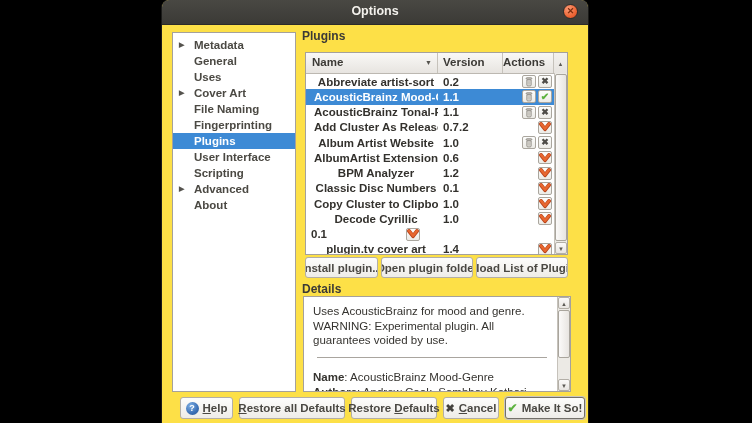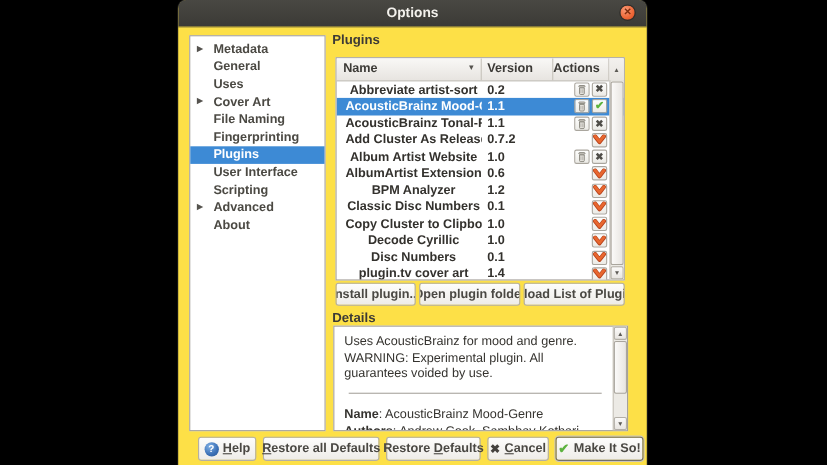--- a/index.html
+++ b/index.html
@@ -266,21 +266,20 @@
           <div class="td-actions">
             <div class="abtn">
               <svg width="12" height="10" viewBox="0 0 14 12">
                 <path d="M2.2 2.4 L7 8.6 L11.8 2.4" fill="none" stroke="#b8441d" stroke-width="4.6" stroke-linecap="round" stroke-linejoin="round"></path>
                 <path d="M2.2 2.2 L7 8.2 L11.8 2.2" fill="none" stroke="#e8672f" stroke-width="3" stroke-linecap="round" stroke-linejoin="round"></path>
               </svg>
             </div>
           </div>
         </div>
         <div class="trow">
-          <div class="td-name">Disc Numbers</div>
           <div class="td-version">0.1</div>
           <div class="td-actions">
             <div class="abtn">
               <svg width="12" height="10" viewBox="0 0 14 12">
                 <path d="M2.2 2.4 L7 8.6 L11.8 2.4" fill="none" stroke="#b8441d" stroke-width="4.6" stroke-linecap="round" stroke-linejoin="round"></path>
                 <path d="M2.2 2.2 L7 8.2 L11.8 2.2" fill="none" stroke="#e8672f" stroke-width="3" stroke-linecap="round" stroke-linejoin="round"></path>
               </svg>
             </div>
           </div>
         </div>

